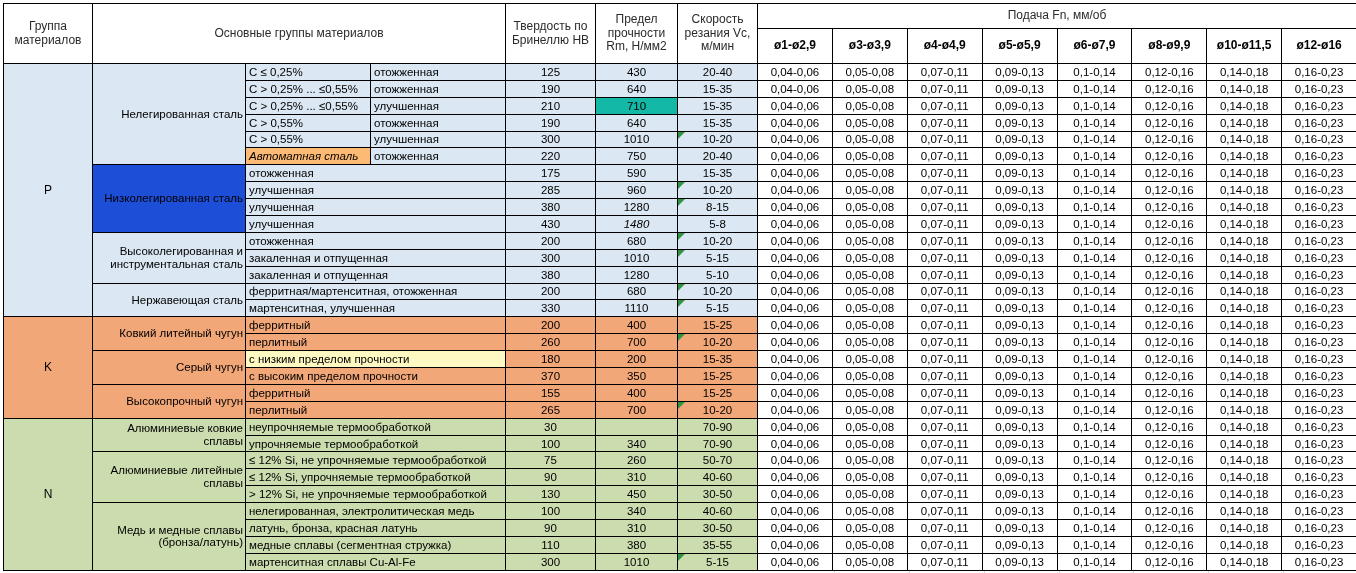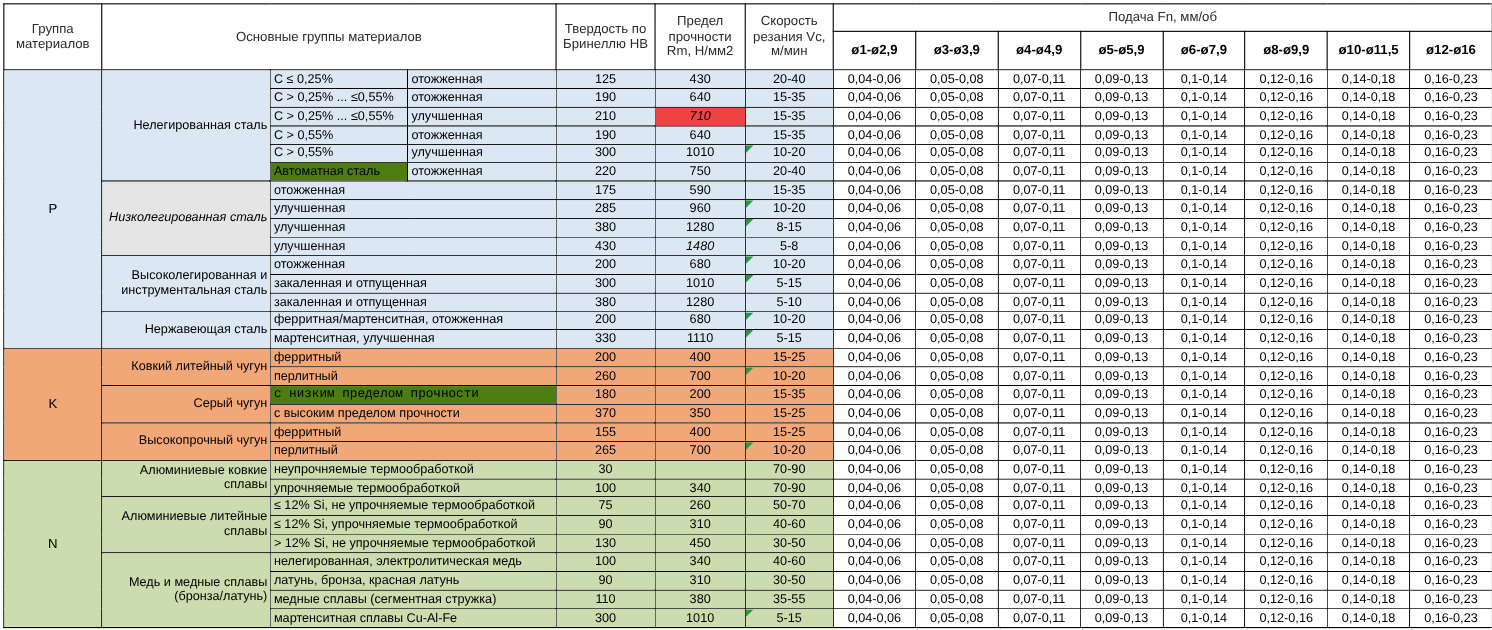--- a/index.html
+++ b/index.html
@@ -106,21 +106,21 @@
           <td class="num feed-cell">0,09-0,13</td>
           <td class="num feed-cell">0,1-0,14</td>
           <td class="num feed-cell">0,12-0,16</td>
           <td class="num feed-cell">0,14-0,18</td>
           <td class="num feed-cell">0,16-0,23</td>
         </tr>
         <tr>
           <td class="left" style="background: rgb(219, 231, 243);">C &gt; 0,25% ... ≤0,55%</td>
           <td class="left" style="background: rgb(219, 231, 243);">улучшенная</td>
           <td class="num" style="background: rgb(219, 231, 243);">210</td>
-          <td class="num" style="background: #ef4444; font-style: italic;">710</td>
+          <td class="num" style="background: #14b8a6;">710</td>
           <td class="num" style="background: rgb(219, 231, 243);">15-35</td>
           <td class="num feed-cell">0,04-0,06</td>
           <td class="num feed-cell">0,05-0,08</td>
           <td class="num feed-cell">0,07-0,11</td>
           <td class="num feed-cell">0,09-0,13</td>
           <td class="num feed-cell">0,1-0,14</td>
           <td class="num feed-cell">0,12-0,16</td>
           <td class="num feed-cell">0,14-0,18</td>
           <td class="num feed-cell">0,16-0,23</td>
         </tr>
@@ -148,36 +148,36 @@
           <td class="num feed-cell">0,04-0,06</td>
           <td class="num feed-cell">0,05-0,08</td>
           <td class="num feed-cell">0,07-0,11</td>
           <td class="num feed-cell">0,09-0,13</td>
           <td class="num feed-cell">0,1-0,14</td>
           <td class="num feed-cell">0,12-0,16</td>
           <td class="num feed-cell">0,14-0,18</td>
           <td class="num feed-cell">0,16-0,23</td>
         </tr>
         <tr>
-          <td class="left" style="background: #4d7c0f;">Автоматная сталь</td>
+          <td class="left" style="background: #fdba74; font-style: italic;">Автоматная сталь</td>
           <td class="left" style="background: rgb(219, 231, 243);">отожженная</td>
           <td class="num" style="background: rgb(219, 231, 243);">220</td>
           <td class="num" style="background: rgb(219, 231, 243);">750</td>
           <td class="num" style="background: rgb(219, 231, 243);">20-40</td>
           <td class="num feed-cell">0,04-0,06</td>
           <td class="num feed-cell">0,05-0,08</td>
           <td class="num feed-cell">0,07-0,11</td>
           <td class="num feed-cell">0,09-0,13</td>
           <td class="num feed-cell">0,1-0,14</td>
           <td class="num feed-cell">0,12-0,16</td>
           <td class="num feed-cell">0,14-0,18</td>
           <td class="num feed-cell">0,16-0,23</td>
         </tr>
         <tr>
-          <td class="family-cell" rowspan="4" style="background: #e5e5e5; font-style: italic;">Низколегированная сталь</td>
+          <td class="family-cell" rowspan="4" style="background: #1d4ed8;">Низколегированная сталь</td>
           <td class="left" colspan="2" style="background: rgb(219, 231, 243);">отожженная</td>
           <td class="num" style="background: rgb(219, 231, 243);">175</td>
           <td class="num" style="background: rgb(219, 231, 243);">590</td>
           <td class="num" style="background: rgb(219, 231, 243);">15-35</td>
           <td class="num feed-cell">0,04-0,06</td>
           <td class="num feed-cell">0,05-0,08</td>
           <td class="num feed-cell">0,07-0,11</td>
           <td class="num feed-cell">0,09-0,13</td>
           <td class="num feed-cell">0,1-0,14</td>
           <td class="num feed-cell">0,12-0,16</td>
@@ -323,21 +323,21 @@
           <td class="num feed-cell">0,05-0,08</td>
           <td class="num feed-cell">0,07-0,11</td>
           <td class="num feed-cell">0,09-0,13</td>
           <td class="num feed-cell">0,1-0,14</td>
           <td class="num feed-cell">0,12-0,16</td>
           <td class="num feed-cell">0,14-0,18</td>
           <td class="num feed-cell">0,16-0,23</td>
         </tr>
         <tr>
           <td class="family-cell" rowspan="2" style="background: rgb(242, 167, 120);">Серый чугун</td>
-          <td class="left" colspan="2" style="background: #4d7c0f; font-family: Liberation Mono, monospace;">с низким пределом прочности</td>
+          <td class="left" colspan="2" style="background: #fef9c3;">с низким пределом прочности</td>
           <td class="num" style="background: rgb(242, 167, 120);">180</td>
           <td class="num" style="background: rgb(242, 167, 120);">200</td>
           <td class="num" style="background: rgb(242, 167, 120);">15-35</td>
           <td class="num feed-cell">0,04-0,06</td>
           <td class="num feed-cell">0,05-0,08</td>
           <td class="num feed-cell">0,07-0,11</td>
           <td class="num feed-cell">0,09-0,13</td>
           <td class="num feed-cell">0,1-0,14</td>
           <td class="num feed-cell">0,12-0,16</td>
           <td class="num feed-cell">0,14-0,18</td>

